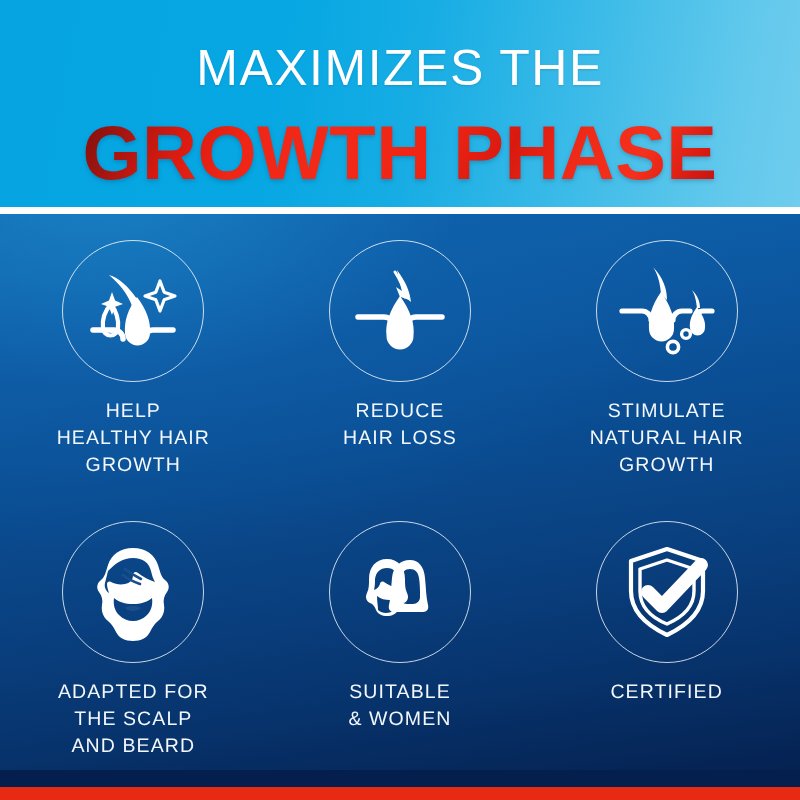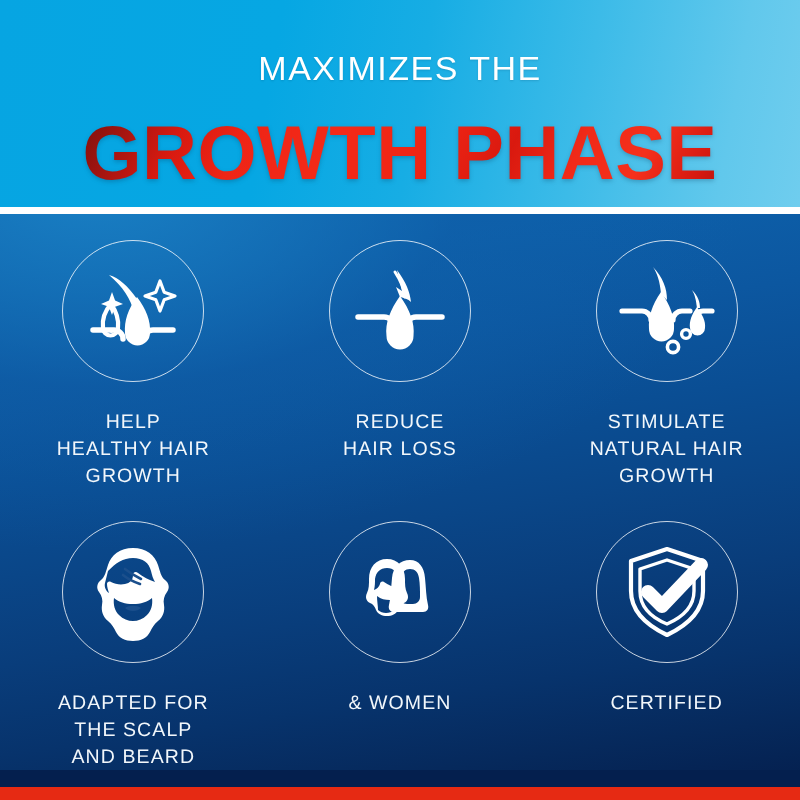--- a/index.html
+++ b/index.html
@@ -32,21 +32,21 @@
         #61c8ec 90%,
         #6fcdee 100%);
     display: flex;
     flex-direction: column;
     align-items: center;
     justify-content: flex-start;
   }
   .headline-top {
     margin-top: 42px;
     color: #ffffff;
-    font-size: 34px;
+    font-size: 50px;
     line-height: 52px;
     font-weight: 400;
     letter-spacing: 1.5px;
     text-align: center;
     white-space: nowrap;
     text-shadow: 0 1px 2px rgba(0,60,90,0.18);
   }
   .headline-main {
     margin-top: 18px;
     font-size: 76px;
@@ -128,21 +128,21 @@
     border-radius: 50%;
     border: 1.4px solid rgba(255,255,255,0.78);
     display: flex;
     align-items: center;
     justify-content: center;
     flex: 0 0 auto;
   }
   .badge svg { display: block; }
 
   .caption {
-    margin-top: 27px;
+    margin-top: 16px;
     color: #f2f7fb;
     font-size: 19.5px;
     line-height: 27px;
     letter-spacing: 1.1px;
     font-weight: 300;
     text-align: center;
     text-rendering: geometricPrecision;
   }
   .caption .ln { display: block; white-space: nowrap; }
 
@@ -357,20 +357,21 @@
                 c4 3 8 4 13 4
                 c3 0 6 -1 8 -2
                 c0 5 -1 9 -4 12
                 c-2 2 -5 3 -8 3
                 c-3 0 -6 -1 -8 -3
                 C28 64 27 59 27 54 z"></path>
             </svg>
           </span>
         </div>
         <div class="caption">
+          <span class="ln">SUITABLE</span>
           <span class="ln">&amp; WOMEN</span>
         </div>
       </div>
 
       <div class="cell row2">
         <div class="badge">
           <span>
             <svg width="104" height="104" viewBox="0 0 104 104" fill="none">
 
               <path d="M52 9 L88 21 v30 c0 20 -15 34 -36 44 C31 85 16 71 16 51 V21 z" stroke="#fff" stroke-width="4.2" fill="none" stroke-linejoin="round"></path>

